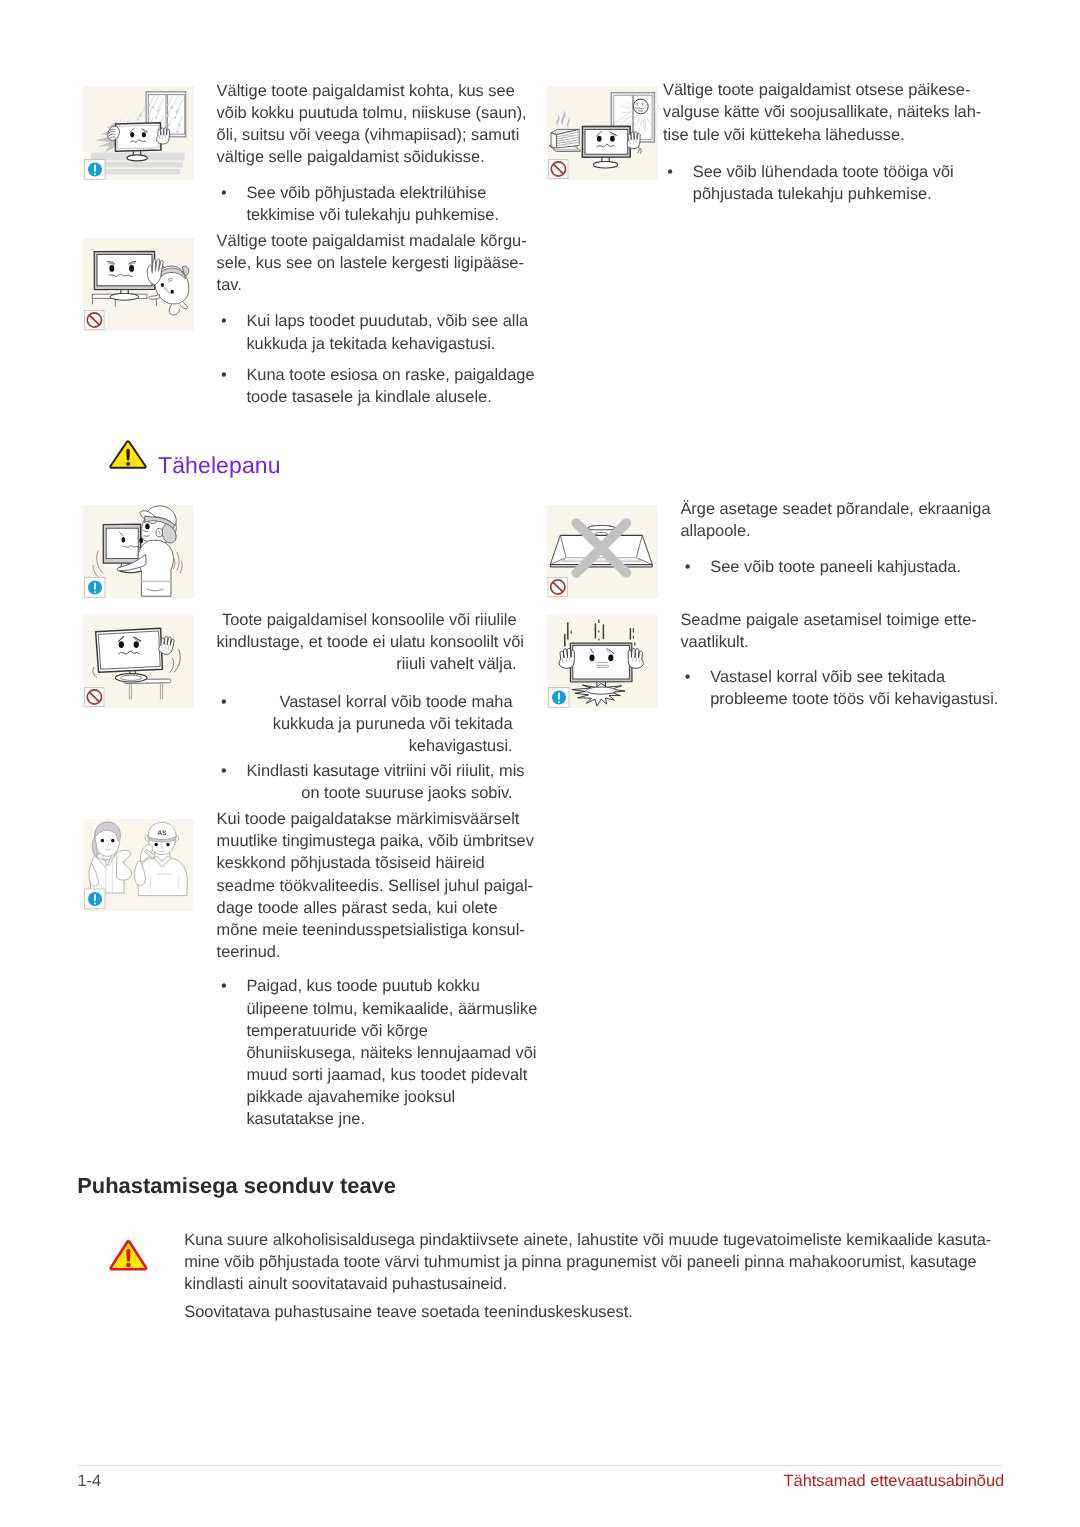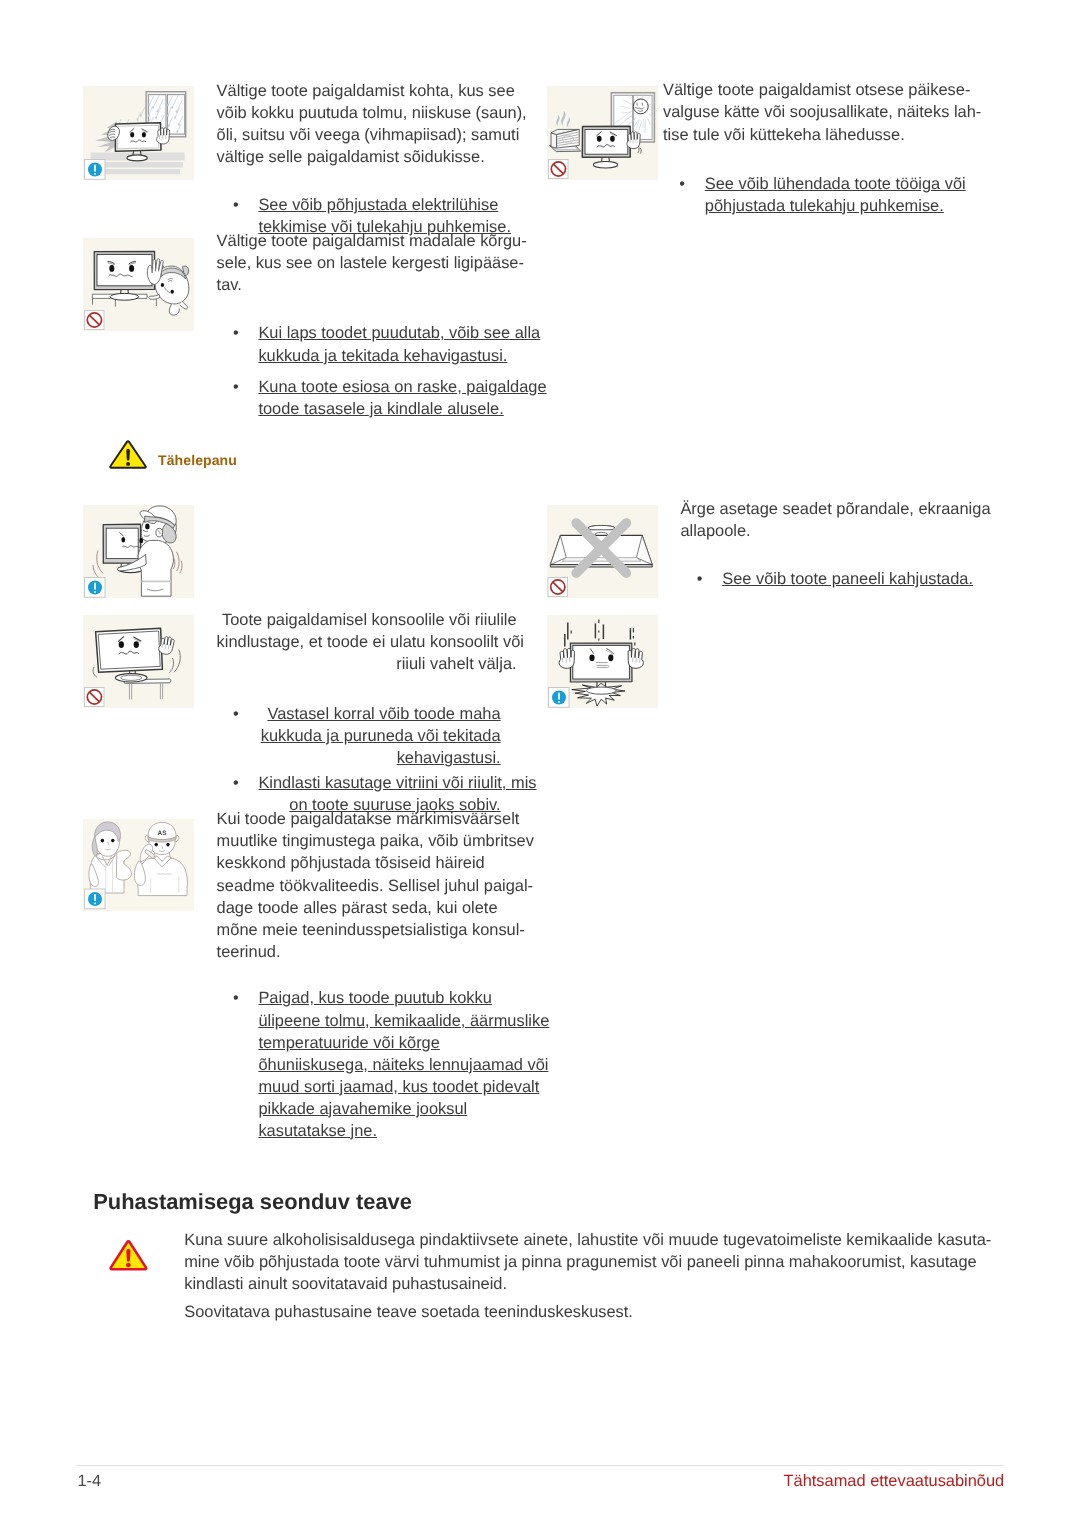--- a/index.html
+++ b/index.html
@@ -7,30 +7,30 @@
   *{-webkit-font-smoothing:antialiased;-moz-osx-font-smoothing:grayscale;}
   body{width:1080px;height:1527px;font-family:"Liberation Sans",sans-serif;color:#3c3c3c;
        -webkit-font-smoothing:antialiased;text-rendering:geometricPrecision;}
   .page{position:relative;width:1080px;height:1527px;overflow:hidden;background:#fff;border-radius:26px;}
 
   .fig{position:absolute;background:#f8f6ec;overflow:hidden;}
   .fig svg{position:absolute;left:0;top:0;display:block;}
 
   .txt{position:absolute;font-size:16.42px;line-height:22.1px;color:#3c3c3c;}
   .txt p{margin:0;white-space:nowrap;}
-  .txt ul{margin:16px;padding:0;list-style:none;text-decoration:underline;}
+  .txt ul{margin:4px;padding:0;list-style:none;}
   .txt li{position:relative;padding-left:25.8px;white-space:nowrap;}
   .txt li + li{margin-top:10.6px;}
   .txt li:before{content:"\2022";position:absolute;left:0.3px;top:0;}
   .gap{height:9.5px;}
 
   .caution-row{position:absolute;}
-  .caution-row .lbl{position:absolute;font-size:14px;font-weight:bold;color:#a16207;letter-spacing:0.1px;}
-
-  h2.sec{position:absolute;margin:16px;font-size:21.9px;font-weight:bold;color:#2b2b2b;letter-spacing:0px;}
+  .caution-row .lbl{position:absolute;font-size:23px;font-weight:normal;color:#6d28d9;letter-spacing:0.1px;}
+
+  h2.sec{position:absolute;margin:0;font-size:21.9px;font-weight:bold;color:#2b2b2b;letter-spacing:0px;}
 
   .clean-txt{position:absolute;font-size:16.42px;line-height:21.7px;color:#3c3c3c;}
   .clean-txt p{margin:0;white-space:nowrap;}
 
   .rule{position:absolute;height:1px;background:#cfcfcf;}
   .ftl{position:absolute;font-size:16.42px;color:#4a4a4a;}
   .ftr{position:absolute;font-size:16.42px;color:#b91c1c;text-align:right;}
 </style>
 </head>
 <body>
@@ -664,20 +664,27 @@
   <ellipse cx="54.2" cy="75.6" rx="14.8" ry="3.6" fill="#fff" stroke="#5a5a5a" stroke-width="1.0"></ellipse>
 </g>
 <g transform="translate(1.6,72.5)">
 <rect x="0" y="0" width="20.4" height="19.8" fill="#fff" stroke="#c2c2c2" stroke-width="0.9"></rect>
 <circle cx="10.4" cy="10" r="7" fill="#1a9dd4"></circle>
 <rect x="9.4" y="4.9" width="2" height="7.4" rx="1" fill="#dcf3fb"></rect>
 <rect x="9.4" y="13.4" width="2" height="2" rx="1" fill="#dcf3fb"></rect>
 </g>
       </svg>
   </div>
+  <div class="txt" style="left:680.4px;top:608.5px;width:320px;">
+    <p>Seadme paigale asetamisel toimige ette-<br>vaatlikult.</p>
+    <div class="gap" style="height:9.1px"></div>
+    <ul>
+      <li>Vastasel korral võib see tekitada<br>probleeme toote töös või kehavigastusi.</li>
+    </ul>
+  </div>
 
   <h2 class="sec" style="left:77.2px;top:1173.1px;">Puhastamisega seonduv teave</h2>
   <svg class="cleanicon" width="39" height="31" viewBox="0 0 39 31" style="position:absolute;left:108.9px;top:1240.2px;">
     <path d="M18.3 2.0 C18.8 1.2 20.0 1.2 20.5 2.0 L37.0 27.6 C37.5 28.4 37.0 29.3 36.1 29.3 L2.7 29.3 C1.8 29.3 1.3 28.4 1.8 27.6 Z" fill="#ffe800" stroke="#e2142c" stroke-width="2.6" stroke-linejoin="round"></path>
     <path d="M17.3 11.4 C17.3 9.8 18.3 8.8 19.4 8.8 C20.6 8.8 21.6 9.8 21.5 11.4 L20.9 20.4 C20.8 21.2 20.3 21.6 19.4 21.6 C18.5 21.6 18.0 21.2 17.9 20.4 Z" fill="#e2142c"></path>
     <ellipse cx="19.4" cy="25.0" rx="2.4" ry="2.3" fill="#e2142c"></ellipse>
   </svg>
   <div class="clean-txt" style="left:184.2px;top:1230.2px;width:806px;">
     <p>Kuna suure alkoholisisaldusega pindaktiivsete ainete, lahustite või muude tugevatoimeliste kemikaalide kasuta-<br>mine võib põhjustada toote värvi tuhmumist ja pinna pragunemist või paneeli pinna mahakoorumist, kasutage<br>kindlasti ainult soovitatavaid puhastusaineid.</p>
     <p style="margin-top:6.6px;">Soovitatava puhastusaine teave soetada teeninduskeskusest.</p>

